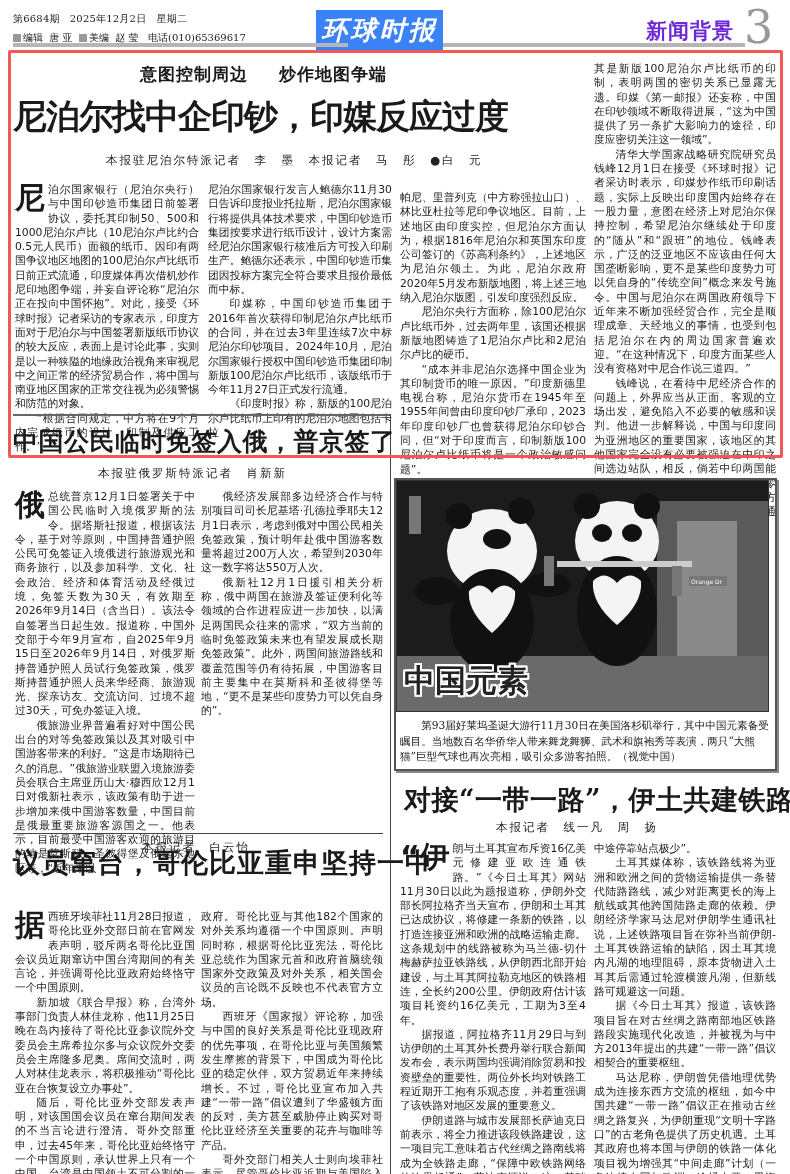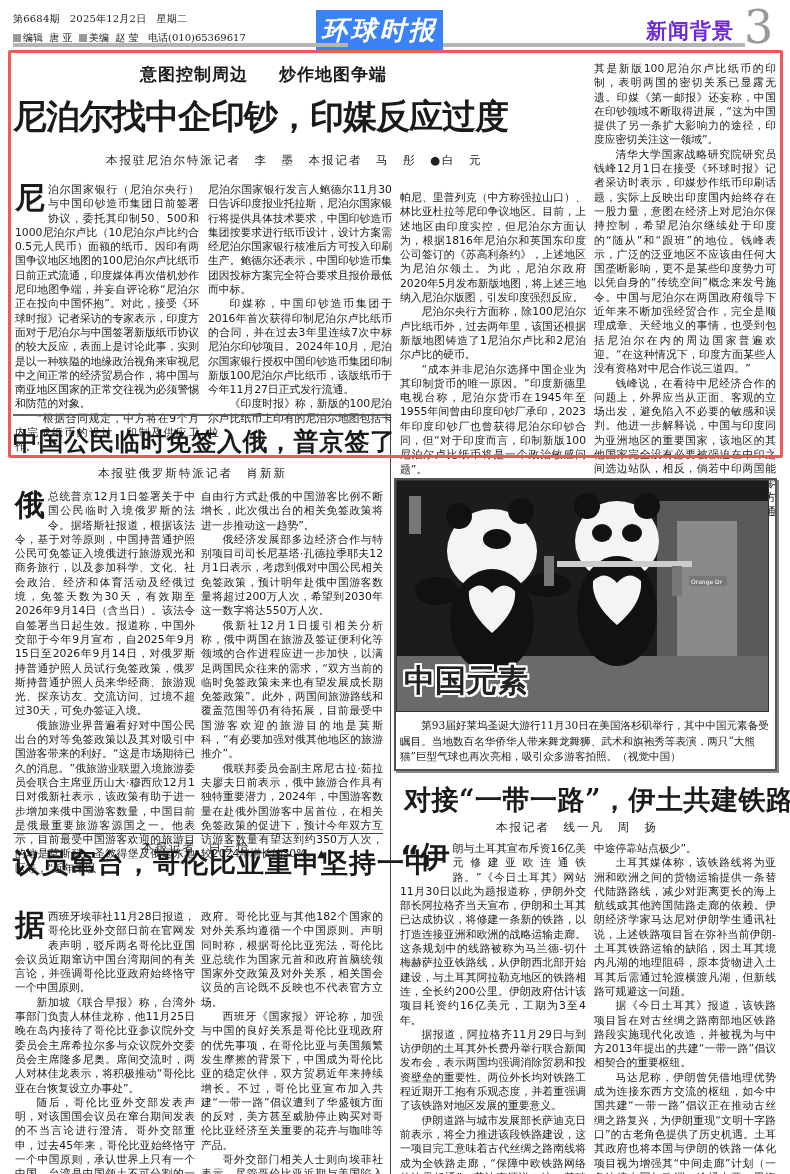--- a/index.html
+++ b/index.html
@@ -99,24 +99,22 @@
 <div class="frame-l"></div>
 <div class="frame-v"></div>
 <div>
   <div class="headline2">中国公民临时免签入俄，普京签了</div>
   <div class="byline" style="left:98px; top:466px;">本报驻俄罗斯特派记者　肖新新</div>
   <div class="col" style="left:15px; top:490px; width:180px;">
     <p class="first"><span class="drop">俄</span><span>总统普京12月1日签署关于中国公民临时入境俄罗斯的法令。据塔斯社报道，根据该法令，基于对等原则，中国持普通护照公民可免签证入境俄进行旅游观光和商务旅行，以及参加科学、文化、社会政治、经济和体育活动及经俄过境，免签天数为30天，有效期至2026年9月14日（含当日）。该法令自签署当日起生效。报道称，中国外交部于今年9月宣布，自2025年9月15日至2026年9月14日，对俄罗斯持普通护照人员试行免签政策，俄罗斯持普通护照人员来华经商、旅游观光、探亲访友、交流访问、过境不超过30天，可免办签证入境。</span></p>
     <p>俄旅游业界普遍看好对中国公民出台的对等免签政策以及其对吸引中国游客带来的利好。“这是市场期待已久的消息。”俄旅游业联盟入境旅游委员会联合主席亚历山大·穆西欣12月1日对俄新社表示，该政策有助于进一步增加来俄中国游客数量，中国目前是俄最重要旅游客源国之一。他表示，目前最受中国游客欢迎的旅游目的地是莫斯科、圣彼得堡及俄远东地区等，“近年来以</p>
   </div>
   <div class="col" style="left:201px; top:490px; width:182px;">
-    <p class="first">自由行方式赴俄的中国游客比例不断增长，此次俄出台的相关免签政策将进一步推动这一趋势”。</p>
     <p>俄经济发展部多边经济合作与特别项目司司长尼基塔·孔德拉季耶夫12月1日表示，考虑到俄对中国公民相关免签政策，预计明年赴俄中国游客数量将超过200万人次，希望到2030年这一数字将达550万人次。</p>
-    <p>俄新社12月1日援引相关分析称，俄中两国在旅游及签证便利化等领域的合作进程应进一步加快，以满足两国民众往来的需求，“双方当前的临时免签政策未来也有望发展成长期免签政策”。此外，两国间旅游路线和覆盖范围等仍有待拓展，目前最受中国游客欢迎的旅游目的地是莫斯科，“有必要加强对俄其他地区的旅游推介”。</p>
-    <p>俄联邦委员会副主席尼古拉·茹拉夫廖夫日前表示，俄中旅游合作具有独特重要潜力，2024年，中国游客数量在赴俄外国游客中居首位，在相关免签政策的促进下，预计今年双方互访游客数量有望达到约350万人次，较2024年增长约30%。▲</p>
+    <p>俄新社12月1日援引相关分析称，俄中两国在旅游及签证便利化等领域的合作进程应进一步加快，以满足两国民众往来的需求，“双方当前的临时免签政策未来也有望发展成长期免签政策”。此外，两国间旅游路线和覆盖范围等仍有待拓展，中国游客目前主要集中在莫斯科和圣彼得堡等地，“更不是某些印度势力可以凭自身的”。</p>
   </div>
 </div>
 
 <div class="photo-frame"></div>
 <div class="photo">
   <svg width="373" height="232" viewBox="0 0 373 232">
     <rect width="373" height="232" fill="#1c1c1c"></rect>
     <rect x="260" y="20" width="113" height="212" fill="#5a5a5a"></rect>
     <rect x="280" y="40" width="60" height="150" fill="#8a8a8a"></rect>
     <rect x="0" y="175" width="373" height="57" fill="#6a6a6a"></rect>

